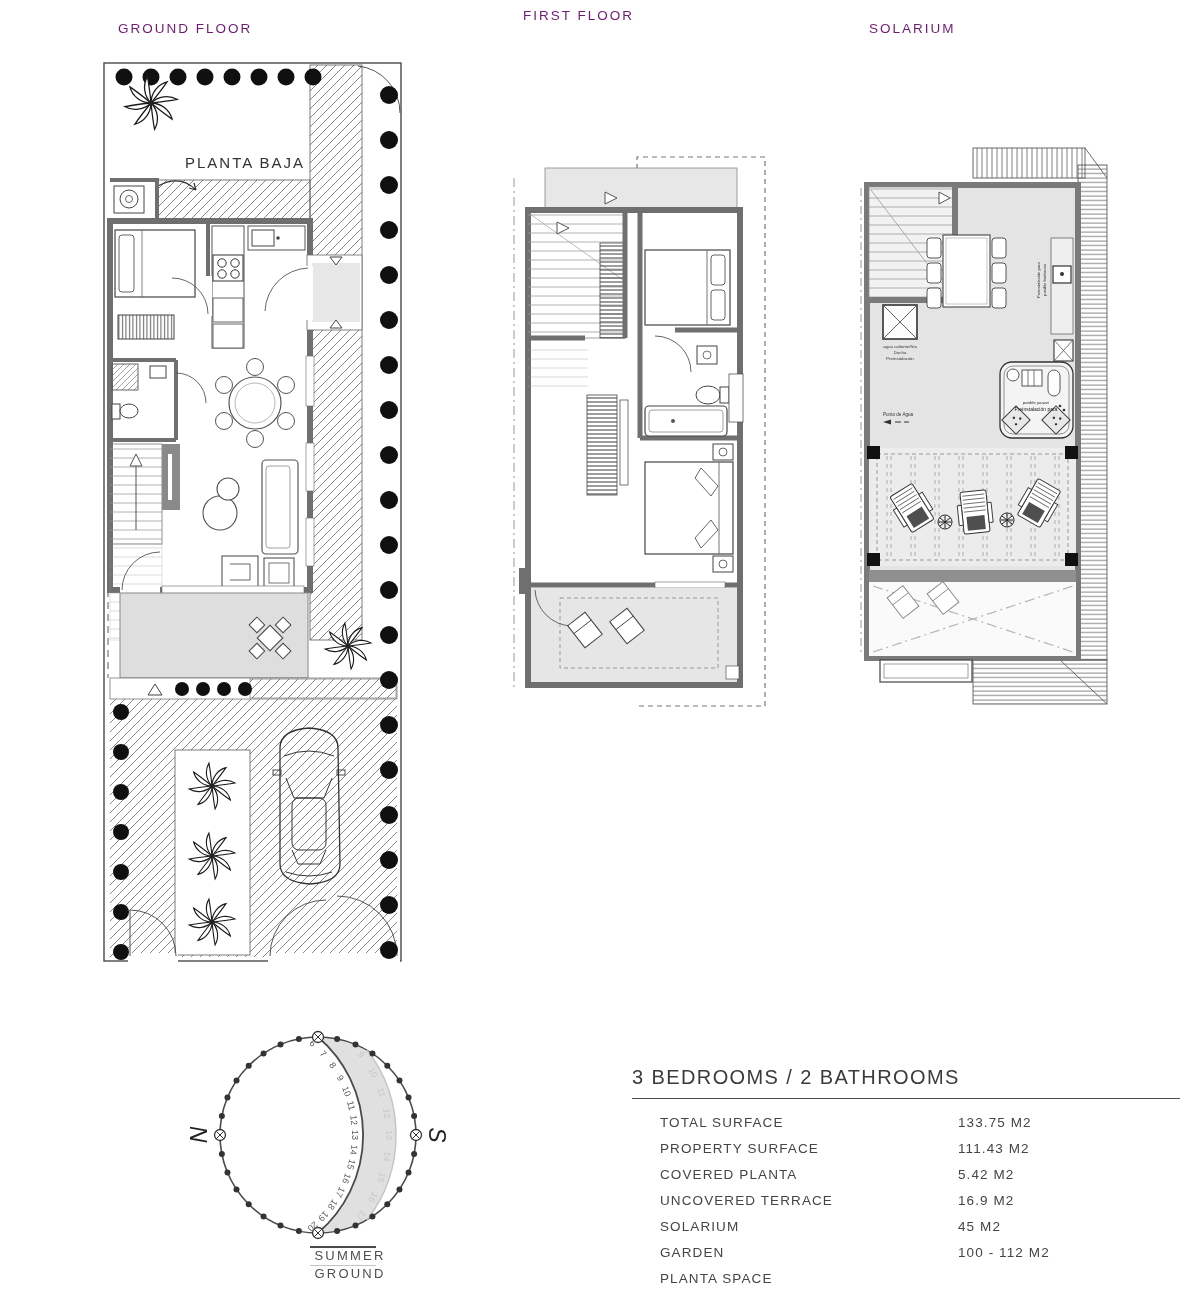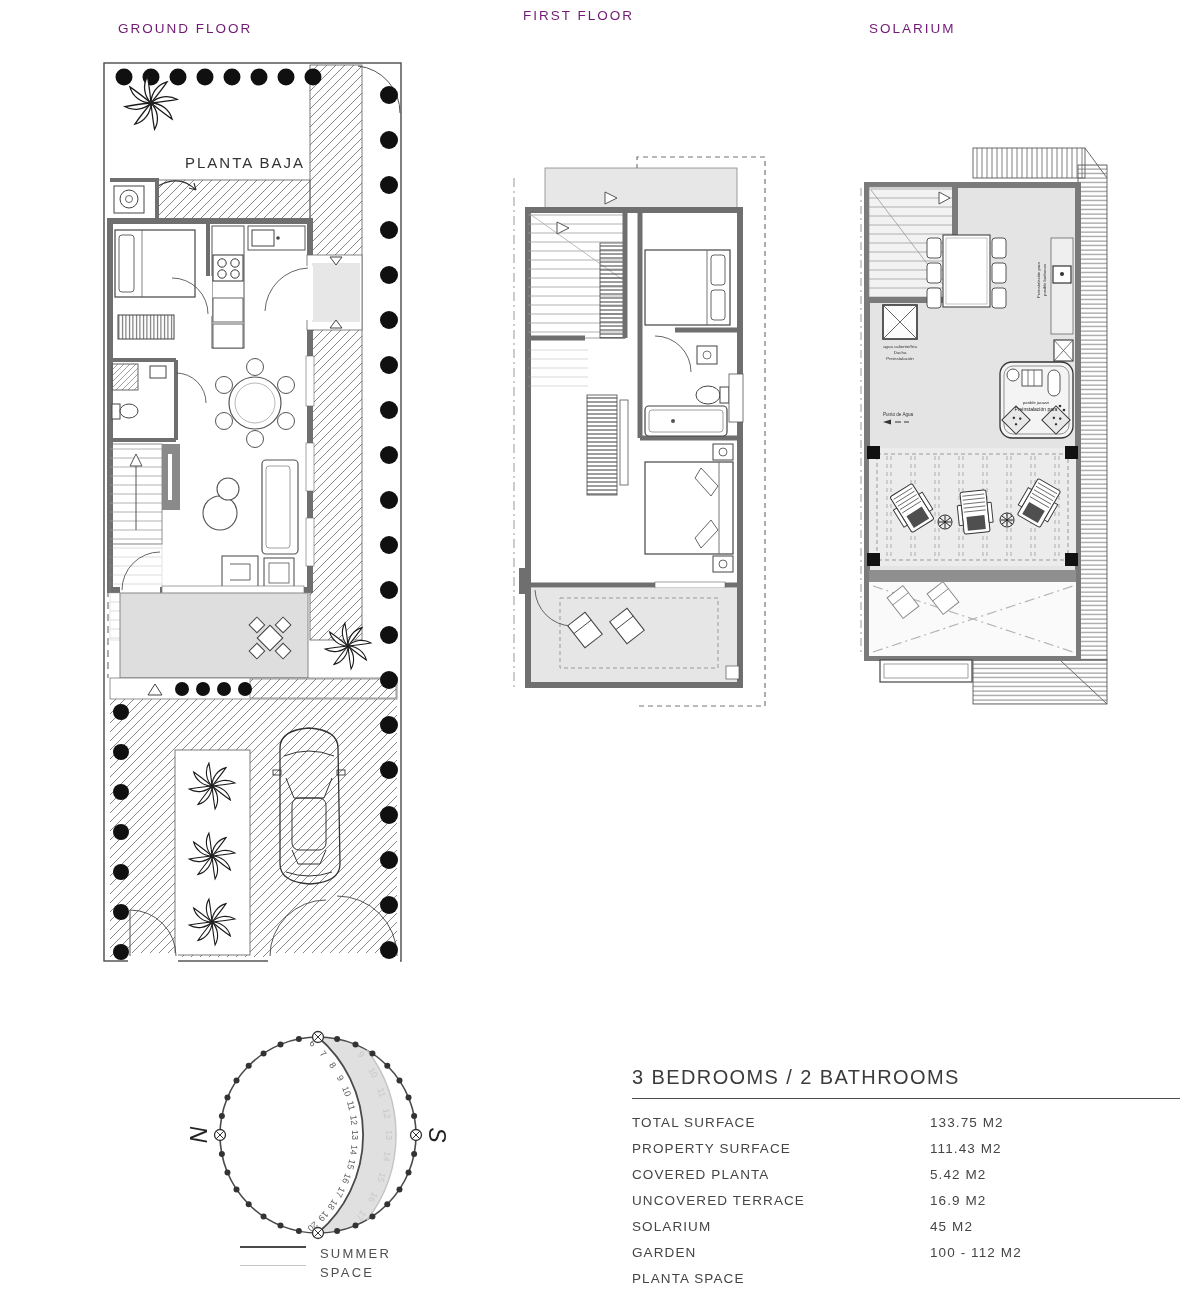--- a/index.html
+++ b/index.html
@@ -5,24 +5,24 @@
   html,body{margin:0;padding:0;background:#fff;}
   .canvas{position:relative;width:1200px;height:1316px;background:#ffffff;overflow:hidden;
           font-family:"Liberation Sans",sans-serif;color:#3d3d3d;}
   .plan-title{position:absolute;font-size:13.5px;letter-spacing:2px;color:#701a75;font-weight:500;}
   svg{position:absolute;overflow:visible;}
   svg text{font-family:"Liberation Sans",sans-serif;}
   .details{position:absolute;left:632px;top:1066px;width:548px;}
   .details-title{font-size:20px;letter-spacing:1.4px;color:#3b3b3b;padding-bottom:9px;
                  border-bottom:1.6px solid #4d4d4d;font-weight:500;}
   .details-rows{margin-top:11px;}
-  .details-row{display:flex;line-height:26px;font-size:13.5px;letter-spacing:1.1px;color:#454545;}
+  .details-row{display:flex;line-height:26px;font-size:13.5px;letter-spacing:1.1px;color:#454545;margin-left:28px;}
   .details-row .lbl{width:298px;flex:none;}
   .legend{position:absolute;left:240px;top:1246px;width:220px;}
-  .legend-row{display:flex;height:19px;}
+  .legend-row{display:flex;align-items:center;height:19px;flex-direction:column;}
   .legend-line{width:66px;flex:none;margin-right:14px;}
   .legend-label{font-size:13px;letter-spacing:2.2px;color:#4f4f4f;}
 </style>
 </head>
 <body>
 
 <div class="canvas">
 
   <svg width="0" height="0">
     <defs>
@@ -557,21 +557,21 @@
     <text x="117" y="0" transform="rotate(90 117 0)" text-anchor="middle" dominant-baseline="middle" font-family="Liberation Serif, serif" font-style="italic" font-size="23" fill="#222">S</text>
   </svg>
 
   <div class="legend">
       <div class="legend-row">
         <span class="legend-line" style="border-top: 2px solid rgb(74, 74, 74);"></span>
         <span class="legend-label">SUMMER</span>
       </div>
       <div class="legend-row">
         <span class="legend-line" style="border-top: 1.5px solid rgb(196, 196, 196);"></span>
-        <span class="legend-label">SPACE</span>
+        <span class="legend-label">GROUND</span>
       </div>
     </div>
 
   <div class="details">
     <div class="details-title">3 BEDROOMS / 2 BATHROOMS</div>
     <div class="details-rows">
         <div class="details-row">
           <span class="lbl">TOTAL SURFACE</span>
           <span class="val">133.75 M2</span>
         </div>

